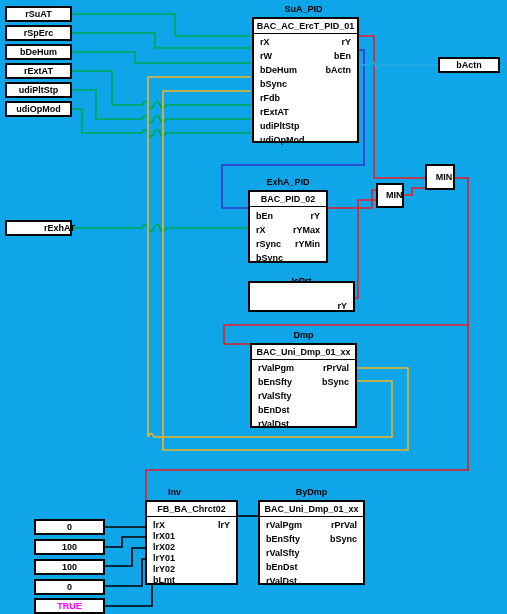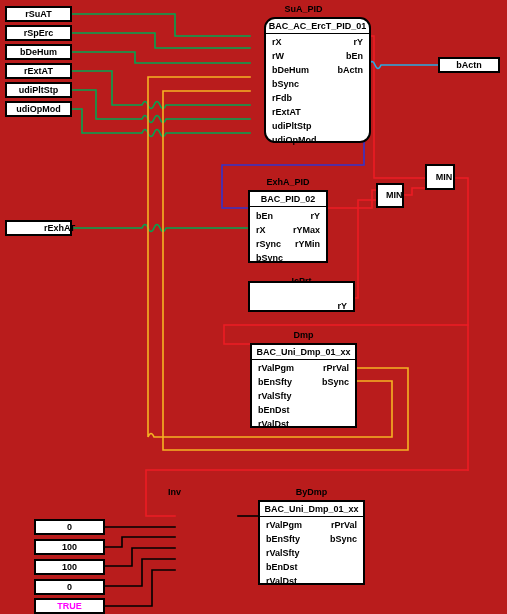--- a/index.html
+++ b/index.html
@@ -1,18 +1,18 @@
 <!DOCTYPE html>
 <html><head>
 <meta charset="utf-8">
 <title>Function Block Diagram</title>
 <style>
   html,body{margin:0;padding:0;background:#ffffff;}
   body{font-family:"Liberation Sans",sans-serif;}
-  #canvas{position:relative;width:507px;height:614px;background:#b91c1c;overflow:hidden;}
+  #canvas{position:relative;width:507px;height:614px;background:#0ea5e9;overflow:hidden;}
   svg.wires{position:absolute;left:0;top:0;width:507px;height:614px;pointer-events:none;}
 
   
   .fb{position:absolute;border:2px solid #000;background:#fff;box-sizing:border-box;}
   .fb .fbtype{position:absolute;left:0;right:0;top:0;height:15px;line-height:15px;
       text-align:center;font-size:9px;font-weight:bold;color:#000;border-bottom:1px solid #000;
       box-sizing:border-box;white-space:nowrap;}
   .fb .pins{position:absolute;left:0;right:0;top:15px;bottom:0;}
   .pin{position:absolute;font-size:9px;font-weight:bold;color:#000;height:12px;line-height:12px;white-space:nowrap;}
   .pin.in{left:6px;text-align:left;}
@@ -104,21 +104,21 @@
   </div>
   <div class="varbox" style="left:5px;top:220px;width:67px;height:16px;line-height:12px;padding-left:37px;">
     <span>rExhAT</span>
   </div>
 
   <div class="varbox" style="left:438px;top:57px;width:62px;height:16px;line-height:12px;">
     <span>bActn</span>
   </div>
 
   <div class="fbname" style="left:250px;top:4px;width:107px;">SuA_PID</div>
-  <div class="fb" style="left:264px;top:17px;width:107px;height:126px;border-radius:11px;">
+  <div class="fb" style="left:252px;top:17px;width:107px;height:126px;">
     <div class="fbtype">BAC_AC_ErcT_PID_01</div>
     <div class="pins">
       <div class="pin in" style="top:2px;">rX</div>
       <div class="pin in" style="top:16px;">rW</div>
       <div class="pin in" style="top:30px;">bDeHum</div>
       <div class="pin in" style="top:44px;">bSync</div>
       <div class="pin in" style="top:58px;">rFdb</div>
       <div class="pin in" style="top:72px;">rExtAT</div>
       <div class="pin in" style="top:86px;">udiPltStp</div>
       <div class="pin in" style="top:100px;">udiOpMod</div>
@@ -157,20 +157,32 @@
       <div class="pin in" style="top:16px;">bEnSfty</div>
       <div class="pin in" style="top:30px;">rValSfty</div>
       <div class="pin in" style="top:44px;">bEnDst</div>
       <div class="pin in" style="top:58px;">rValDst</div>
       <div class="pin out" style="top:2px;">rPrVal</div>
       <div class="pin out" style="top:16px;">bSync</div>
     </div>
   </div>
 
   <div class="fbname" style="left:128px;top:487px;width:93px;">Inv</div>
+  <div class="fb" style="left:145px;top:500px;width:93px;height:85px;">
+    <div class="fbtype">FB_BA_Chrct02</div>
+    <div class="pins">
+      <div class="pin in" style="top:2px;">lrX</div>
+      <div class="pin in" style="top:13px;">lrX01</div>
+      <div class="pin in" style="top:24px;">lrX02</div>
+      <div class="pin in" style="top:35px;">lrY01</div>
+      <div class="pin in" style="top:46px;">lrY02</div>
+      <div class="pin in" style="top:57px;">bLmt</div>
+      <div class="pin out" style="top:2px;">lrY</div>
+    </div>
+  </div>
 
   <div class="fbname" style="left:258px;top:487px;width:107px;">ByDmp</div>
   <div class="fb" style="left:258px;top:500px;width:107px;height:85px;">
     <div class="fbtype">BAC_Uni_Dmp_01_xx</div>
     <div class="pins">
       <div class="pin in" style="top:2px;">rValPgm</div>
       <div class="pin in" style="top:16px;">bEnSfty</div>
       <div class="pin in" style="top:30px;">rValSfty</div>
       <div class="pin in" style="top:44px;">bEnDst</div>
       <div class="pin in" style="top:58px;">rValDst</div>

